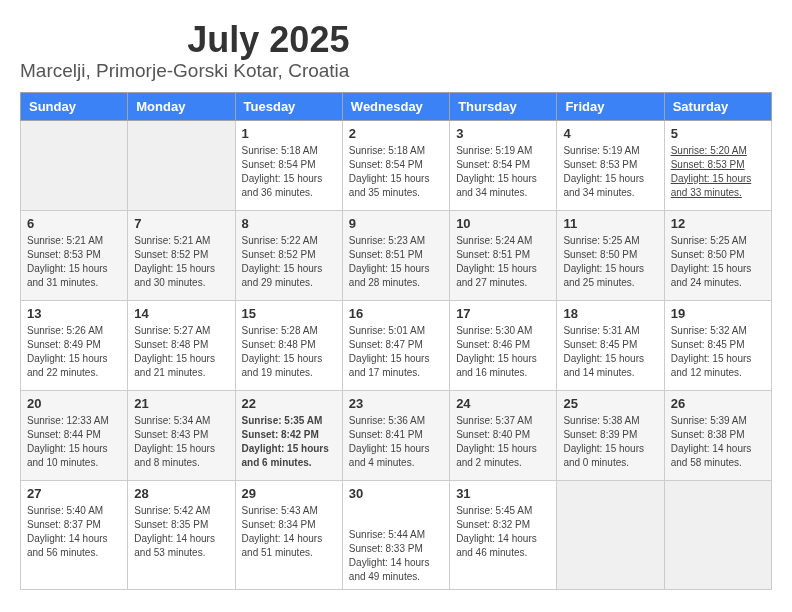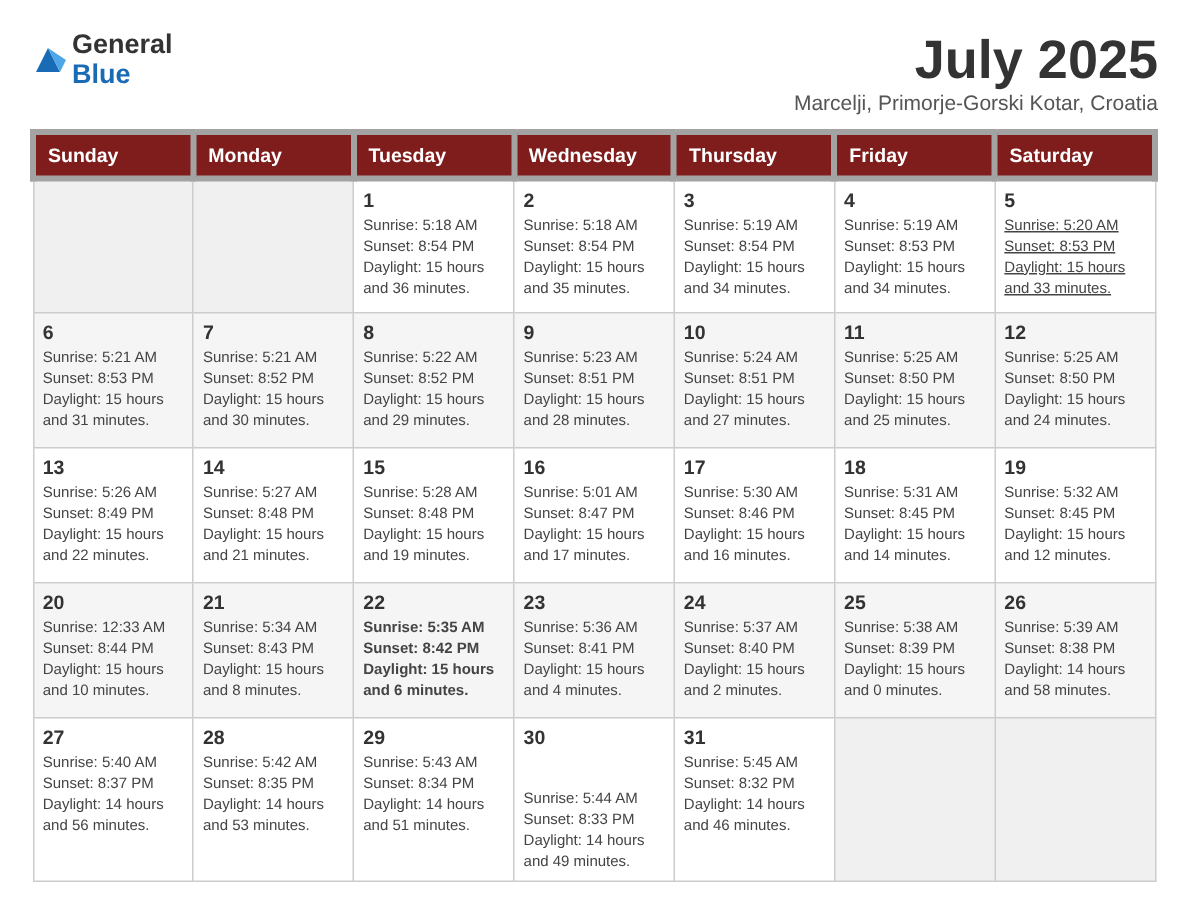--- a/index.html
+++ b/index.html
@@ -43,36 +43,36 @@
     .title-block {
       text-align: right;
     }
     .month-year {
       font-size: 36px;
       font-weight: bold;
       color: #333;
       line-height: 1.1;
     }
     .location {
-      font-size: 14px;
+      font-size: 19px;
       color: #555;
     }
     table {
       width: 100%;
       border-collapse: collapse;
       table-layout: fixed;
     }
     thead th {
-      background-color: #7f1d1d;
+      background-color: #3b82f6;
       color: white;
       text-align: left;
       padding: 6px 8px;
       font-size: 13px;
       font-weight: bold;
-      border: 4px solid #a3a3a3;
+      border: 1px solid #a3a3a3;
     }
     tbody td {
       vertical-align: top;
       border: 1px solid #ccc;
       padding: 5px 6px;
       font-size: 10.5px;
       color: #333;
       height: 90px;
     }
     tbody tr:nth-child(even) td {
@@ -94,30 +94,20 @@
       line-height: 1.4;
     }
     .empty-cell {
       background-color: #f0f0f0 !important;
     }
   </style>
 </head>
 <body>
 
 <div class="header">
-  <div class="logo">
-    <svg class="logo-icon" viewBox="0 0 30 30" xmlns="http://www.w3.org/2000/svg">
-      <polygon points="5,25 15,5 25,25" fill="#1a6bb5"></polygon>
-      <polygon points="15,5 25,25 30,15" fill="#4da6e8"></polygon>
-    </svg>
-    <div class="logo-text">
-      <span class="logo-general">General</span>
-      <span class="logo-blue">Blue</span>
-    </div>
-  </div>
   <div class="title-block">
     <div class="month-year">July 2025</div>
     <div class="location">Marcelji, Primorje-Gorski Kotar, Croatia</div>
   </div>
 </div>
 
 <table>
   <thead>
     <tr>
       <th>Sunday</th>

